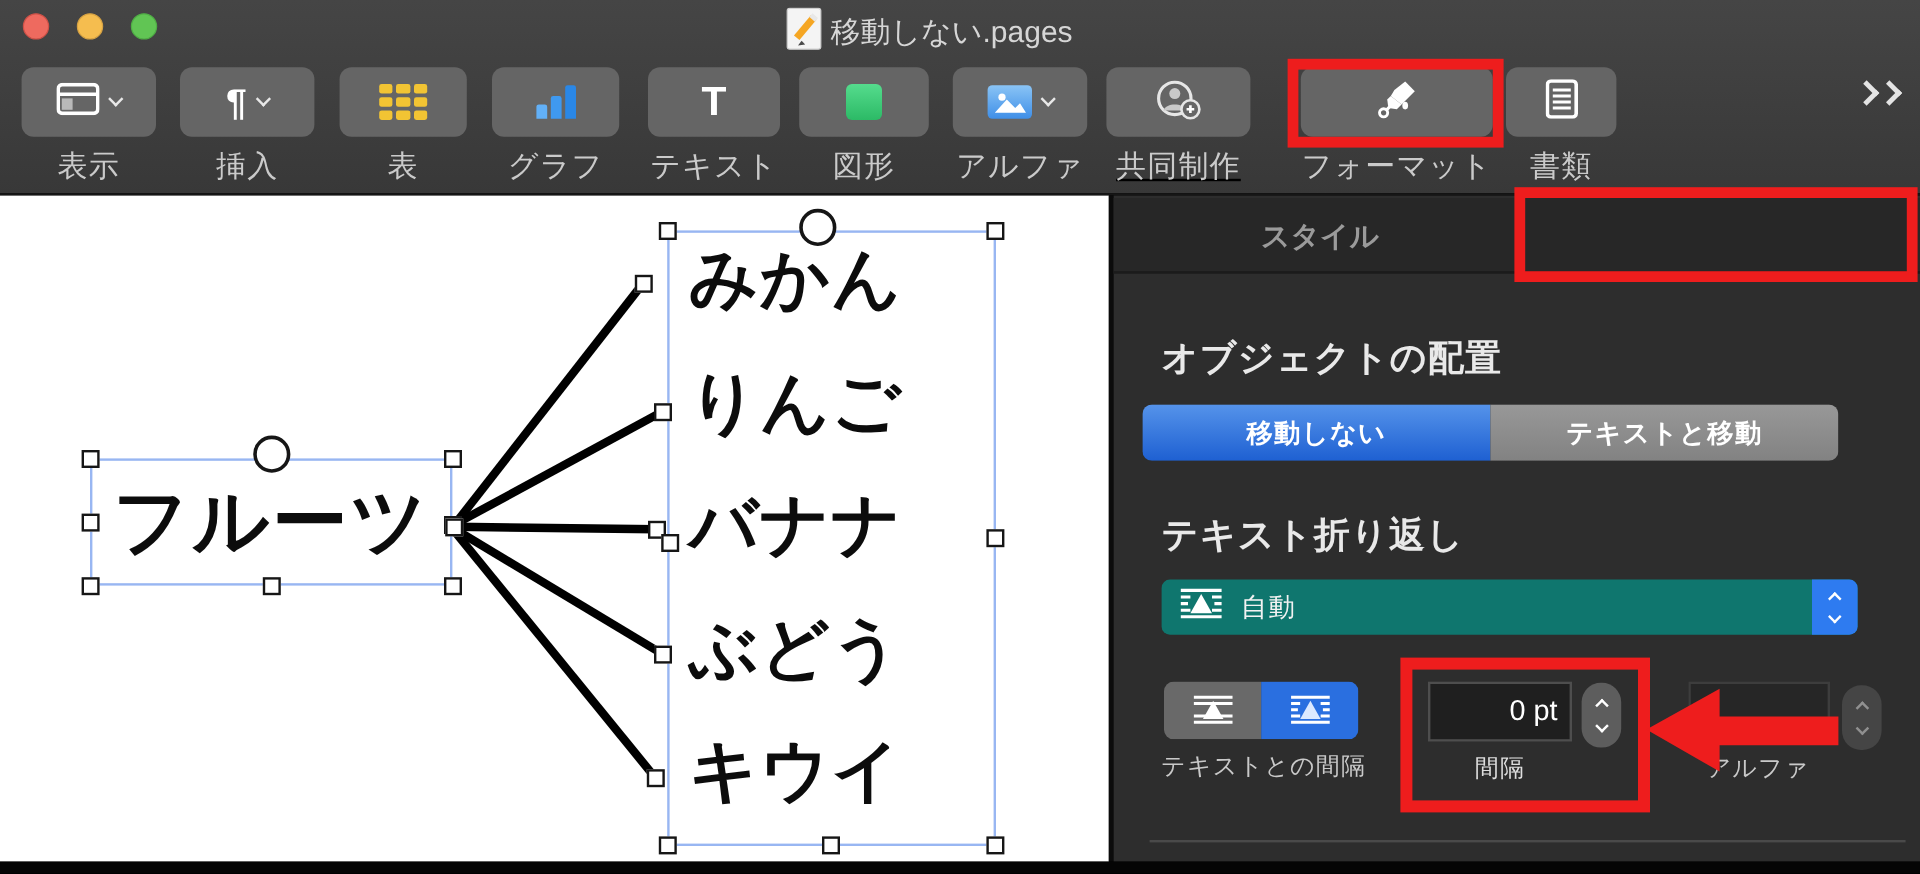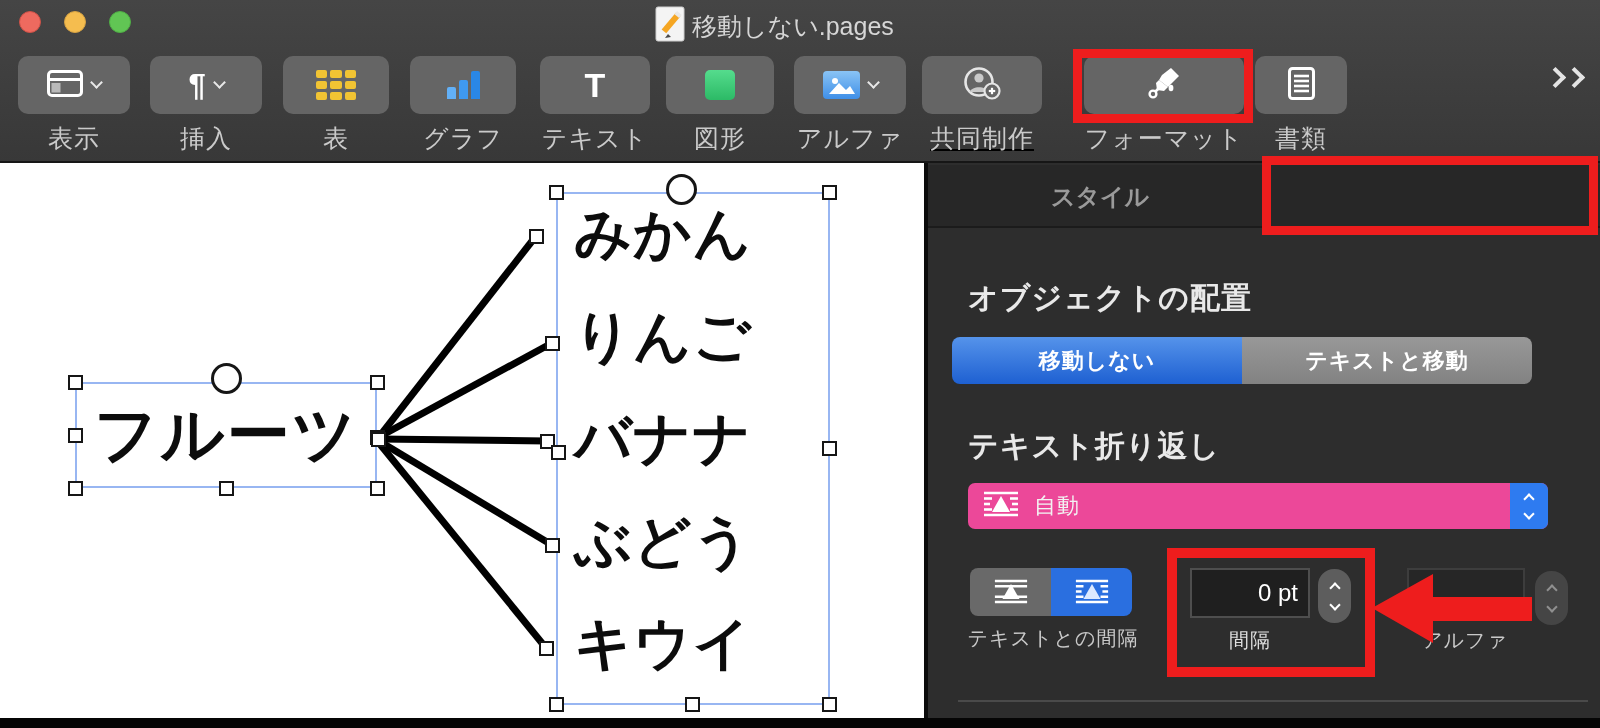--- a/index.html
+++ b/index.html
@@ -79,21 +79,21 @@
   .sec-head { position:absolute; left:40px; font-size:30px; font-weight:700; color:#e9e9e9;
               letter-spacing:1px; }
   #seg-place { position:absolute; left:24px; top:174px; width:580px; height:47px;
                border-radius:8px; overflow:hidden; display:flex; }
   .seg-opt { flex:1; display:flex; align-items:center; justify-content:center;
              font-size:22px; font-weight:700; color:#fff; letter-spacing:1px; }
   #seg-stay { background:linear-gradient(#5593ea,#1e60d2); }
   #seg-move { background:linear-gradient(#989898,#828282); }
 
   #wrap-dd { position:absolute; left:40px; top:320px; width:580px; height:46px;
-             background:#ec4899; border-radius:7px; display:flex; align-items:center; }
+             background:#0f766e; border-radius:7px; display:flex; align-items:center; }
   #wrap-dd-label { margin-left:14px; font-size:22px; color:#f2f2f2; letter-spacing:1px; }
   #dd-stepper { position:absolute; right:0; top:0; width:38px; height:46px; background:#2e7bf0;
                 border-radius:0 7px 7px 0; display:flex; flex-direction:column;
                 align-items:center; justify-content:center; gap:7px; }
   .wrap-ic { flex:none; margin-left:14px; }
 
   #seg-textdist { position:absolute; left:42px; top:405px; width:162px; height:48px;
                   border-radius:8px; overflow:hidden; display:flex; }
   .seg-ic { flex:1; display:flex; align-items:center; justify-content:center; }
   #seg-ic-a { background:#696969; }

